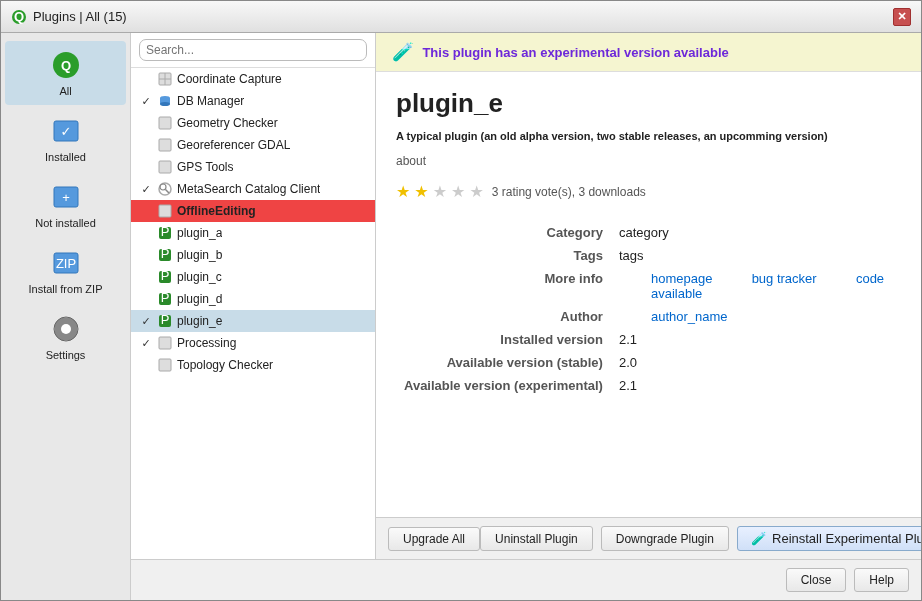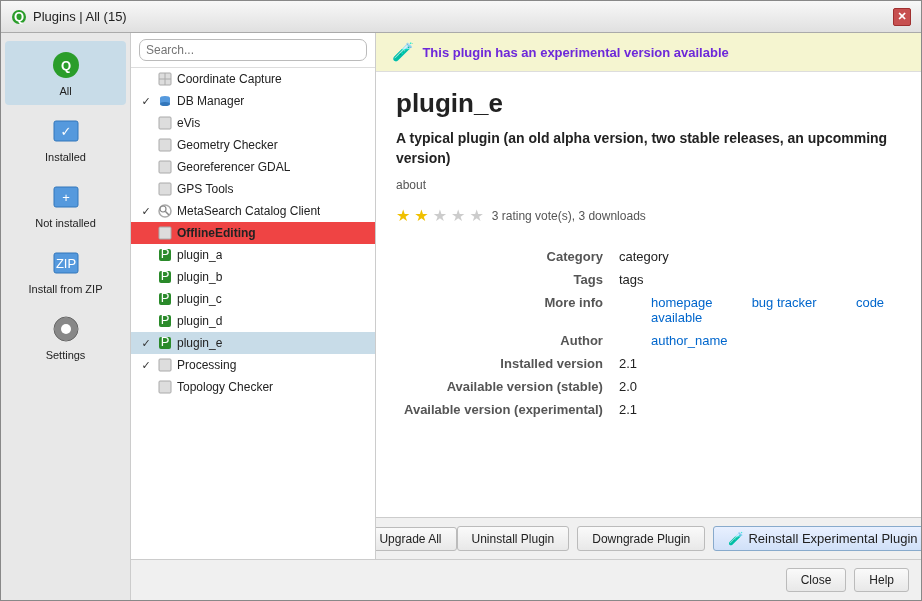--- a/index.html
+++ b/index.html
@@ -39,35 +39,35 @@
     .plugin-item .plugin-icon { width: 16px; height: 16px; flex-shrink: 0; display: flex; align-items: center; justify-content: center; }
     .plugin-item .plugin-name { font-size: 12px; color: #222; white-space: nowrap; overflow: hidden; text-overflow: ellipsis; }
 
     
     .plugin-detail { flex: 1; background: #fff; display: flex; flex-direction: column; overflow: hidden; }
     .experimental-banner { background: #f5f5d0; border-bottom: 1px solid #ddd; padding: 8px 16px; display: flex; align-items: center; gap: 8px; }
     .experimental-banner-icon { font-size: 18px; }
     .experimental-banner-text { color: #6d28d9; font-weight: bold; font-size: 13px; }
     .detail-content { flex: 1; padding: 16px 20px; overflow-y: auto; }
     .plugin-title { font-size: 26px; font-weight: bold; color: #222; margin-bottom: 10px; }
-    .plugin-description { font-size: 14px; color: #222; margin-bottom: 10px; line-height: 1.4; font-weight: bold; }
+    .plugin-description { font-size: 11px; color: #222; margin-bottom: 10px; line-height: 1.4; font-weight: bold; }
     .plugin-about { font-size: 12px; color: #555; margin-bottom: 14px; }
     .stars { display: flex; align-items: center; gap: 4px; margin-bottom: 20px; }
     .star { color: #f0c000; font-size: 16px; }
     .star.empty { color: #ccc; }
     .rating-text { font-size: 12px; color: #555; margin-left: 4px; }
 
     .detail-table { width: 100%; border-collapse: collapse; }
     .detail-table tr td { padding: 4px 8px; vertical-align: top; }
     .detail-table tr td:first-child { text-align: right; color: #555; font-weight: bold; width: 160px; white-space: nowrap; }
     .detail-table tr td:last-child { color: #222; }
     .link-blue { color: #0066cc; cursor: pointer; text-decoration: none; padding-left: 32px; }
 
     
-    .bottom-bar { padding: 8px 12px; border-top: 1px solid #ccc; background: #f0f0f0; display: flex; justify-content: center; align-items: center; }
+    .bottom-bar { padding: 8px 12px; border-top: 1px solid #ccc; background: #f0f0f0; display: flex; justify-content: flex-start; align-items: center; }
     .bottom-left { display: flex; gap: 8px; }
     .bottom-right { display: flex; gap: 8px; }
     .btn { padding: 4px 14px; border: 1px solid #bbb; background: linear-gradient(to bottom, #fafafa, #e8e8e8); border-radius: 3px; cursor: pointer; font-size: 12px; color: #222; white-space: nowrap; }
     .btn.primary { background: linear-gradient(to bottom, #e8f0ff, #d0e0f8); border-color: #88aacc; }
     .btn-action-bar { padding: 8px 12px; border-top: 1px solid #ccc; background: #f0f0f0; display: flex; gap: 8px; justify-content: flex-end; }
 
     
     .cb-checked { color: #333; }
 
     
@@ -176,29 +176,20 @@
               <span class="plugin-icon">
                 <svg width="14" height="14" viewBox="0 0 14 14">
                     <ellipse cx="7" cy="4" rx="5" ry="2" fill="#5599dd"></ellipse>
                     <rect x="2" y="4" width="10" height="6" fill="#5599dd"></rect>
                     <ellipse cx="7" cy="10" rx="5" ry="2" fill="#3377bb"></ellipse>
                   </svg>
               </span>
               <span class="plugin-name">DB Manager</span>
             </div>
 
-            <div class="plugin-item">
-              <span class="check"> </span>
-              <span class="plugin-icon">
-                <svg width="14" height="14" viewBox="0 0 14 14">
-                    <rect x="1" y="1" width="12" height="12" rx="1" fill="#ddd" stroke="#aaa" stroke-width="1"></rect>
-                  </svg>
-              </span>
-              <span class="plugin-name">eVis</span>
-            </div>
 
             <div class="plugin-item">
               <span class="check"> </span>
               <span class="plugin-icon">
                 <svg width="14" height="14" viewBox="0 0 14 14">
                     <rect x="1" y="1" width="12" height="12" rx="1" fill="#ddd" stroke="#aaa" stroke-width="1"></rect>
                   </svg>
               </span>
               <span class="plugin-name">Geometry Checker</span>
             </div>

